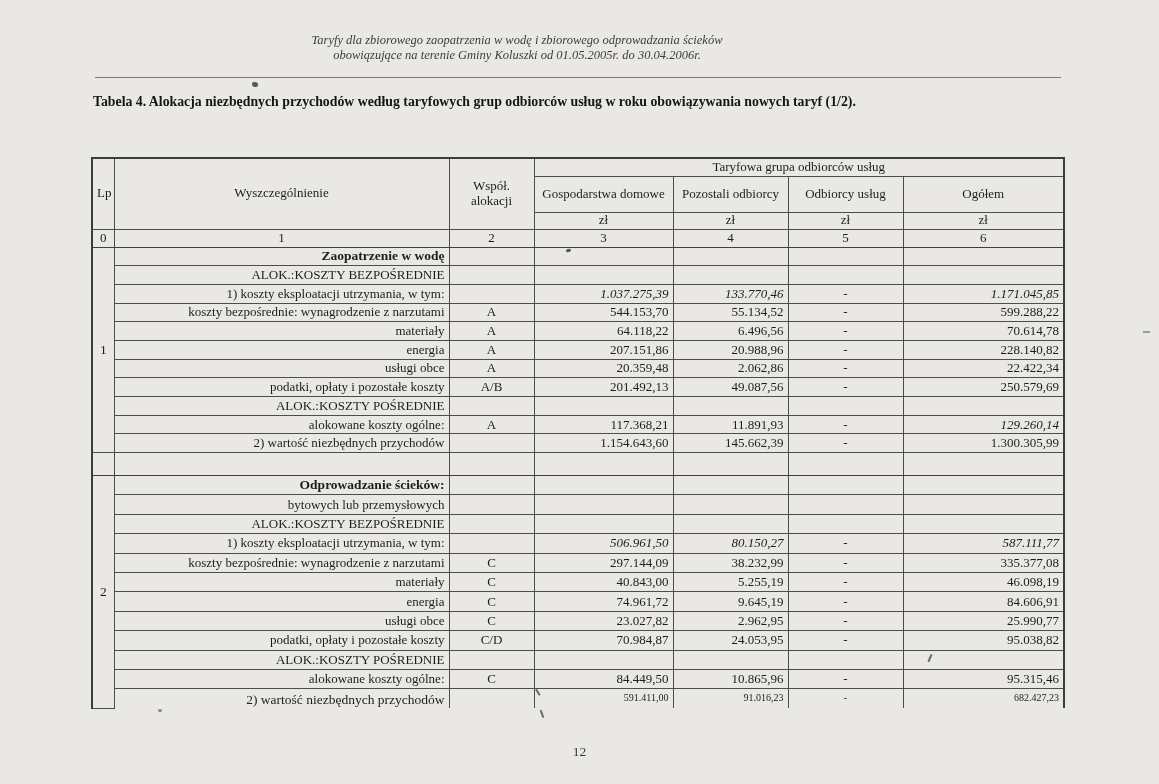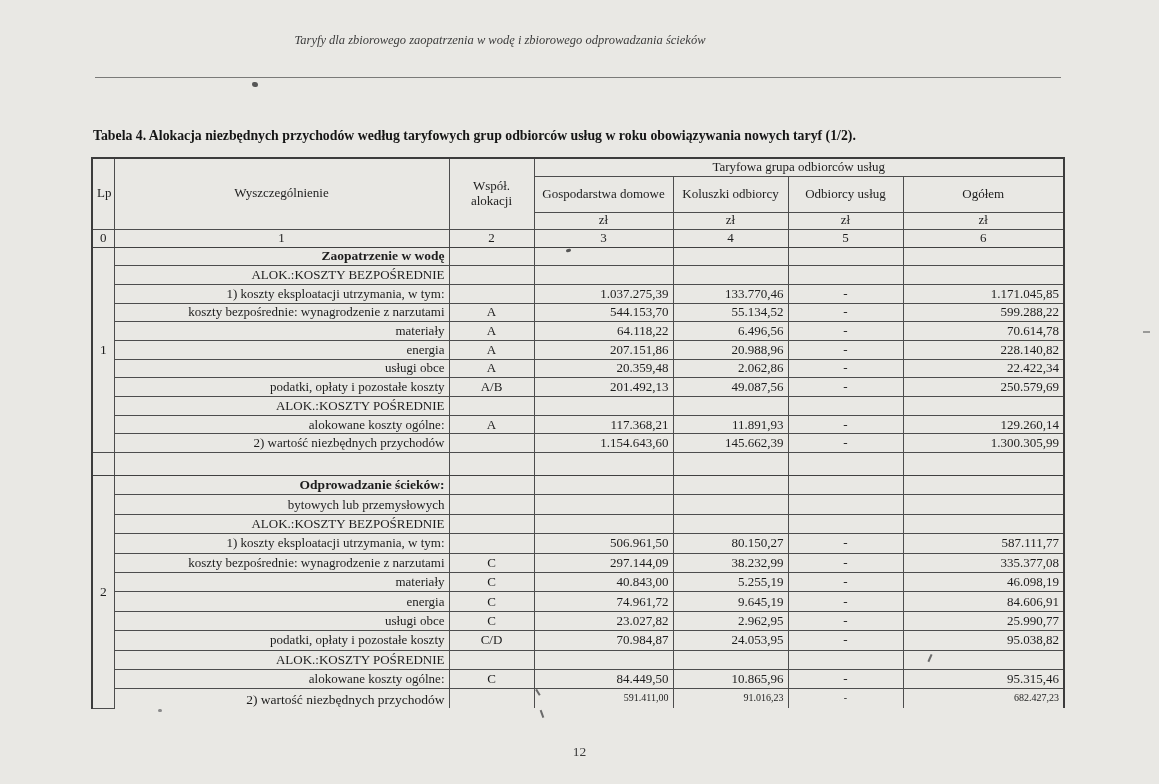--- a/index.html
+++ b/index.html
@@ -4,30 +4,30 @@
 <style>
   html,body{margin:0;padding:0;}
   body{
     width:1159px;height:784px;position:relative;overflow:hidden;
     background:#e9e8e4;
     font-family:"Liberation Serif", serif;
     color:#222;
   }
   
   .doc-header{
-    position:absolute;top:33px;left:0;width:1000px;text-align:center;
+    position:absolute;top:33px;left:17px;width:1000px;text-align:center;
     font-style:italic;font-size:12.5px;line-height:15px;color:#3c3c3c;
   }
   .header-rule{
     position:absolute;top:77px;left:95px;width:966px;height:0;
     border-top:1.6px solid #7a7a78;
   }
   
   .doc-title{
-    position:absolute;top:128px;left:93px;width:1000px;
+    position:absolute;top:94px;left:93px;width:1000px;
     font-weight:bold;font-size:13.8px;color:#151515;white-space:nowrap;
   }
   
   table.alloc{
     position:absolute;left:91px;top:157px;width:972px;
     border-collapse:collapse;table-layout:fixed;
     font-size:13px;color:#1d1d1d;
     border:2px solid #3c3c3c;border-bottom:none;
   }
   table.alloc th, table.alloc td{
@@ -41,21 +41,21 @@
   tbody.sec2 tr{height:19.4px;}
   tbody.separator tr{height:23px;}
   tbody.separator td{border-bottom:1.8px solid #404040;}
   td.lp-cell{text-align:center;vertical-align:middle;font-size:13.5px;}
   td.label-cell{text-align:right;padding-left:5px;white-space:nowrap;}
   td.label-cell.bold{font-weight:bold;font-size:13.5px;}
   td.label-cell.italic{}
   td.alloc-cell{text-align:center;}
   td.value-cell{text-align:right;padding-right:7px;}
   td.value-cell.dash{text-align:center;padding-right:4px;}
-  td.value-cell.italic{margin-left:36px;}
+  td.value-cell.italic{font-style:italic;margin-left:36px;}
   tr.last-row{height:26px;}
   tr.last-row td{border-bottom:none;font-size:10px;vertical-align:top;padding-top:3px;}
   tr.last-row td.label-cell{font-size:13.5px;}
   
   .page-number{
     position:absolute;top:744px;left:0;width:1159px;text-align:center;
     font-size:13.5px;color:#3a3a3a;
   }
   
   .artifact{position:absolute;background:#565656;}
@@ -65,20 +65,21 @@
   .a4{left:537px;top:689px;width:1.5px;height:7px;transform:rotate(-32deg);background:#6a6a6a;}
   .a5{left:541px;top:710px;width:1.5px;height:8px;transform:rotate(-20deg);background:#6a6a6a;}
   .a6{left:158px;top:709px;width:4px;height:3px;border-radius:2px;background:#8a8a8a;}
   .a7{left:1143px;top:331px;width:7px;height:2px;background:#9a9a98;}
 </style>
 </head>
 <body>
 
 <div class="doc-header">
   <div>Taryfy dla zbiorowego zaopatrzenia w wodę i zbiorowego odprowadzania ścieków</div>
+  <div>obowiązujące na terenie Gminy Koluszki od 01.05.2005r. do 30.04.2006r.</div>
 </div>
 <div class="header-rule"></div>
 
 <div class="doc-title">Tabela 4. Alokacja niezbędnych przychodów według taryfowych grup odbiorców usług w roku obowiązywania nowych taryf (1/2).</div>
 
 <table class="alloc">
   <colgroup>
     <col style="width:22px">
       <col style="width:335px">
       <col style="width:85px">
@@ -92,21 +93,21 @@
       <th rowspan="3">Lp</th>
       <th rowspan="3">Wyszczególnienie</th>
       <th rowspan="3">
         <div>Współ.</div>
         <div>alokacji</div>
       </th>
       <th colspan="4">Taryfowa grupa odbiorców usług</th>
     </tr>
     <tr class="h2">
       <th>Gospodarstwa domowe</th>
-      <th>Koluszki odbiorcy</th>
+      <th>Pozostali odbiorcy</th>
       <th>Odbiorcy usług</th>
       <th>Ogółem</th>
     </tr>
     <tr class="h3">
       <th>zł</th>
       <th>zł</th>
       <th>zł</th>
       <th>zł</th>
     </tr>
     <tr class="h4">

